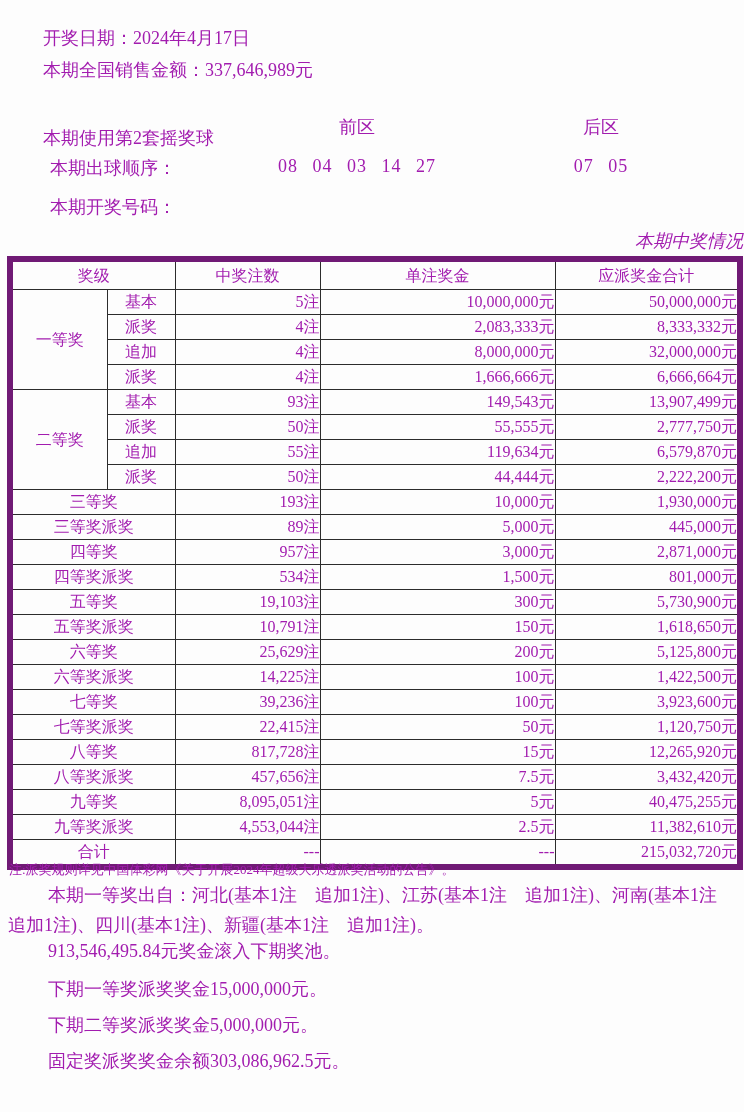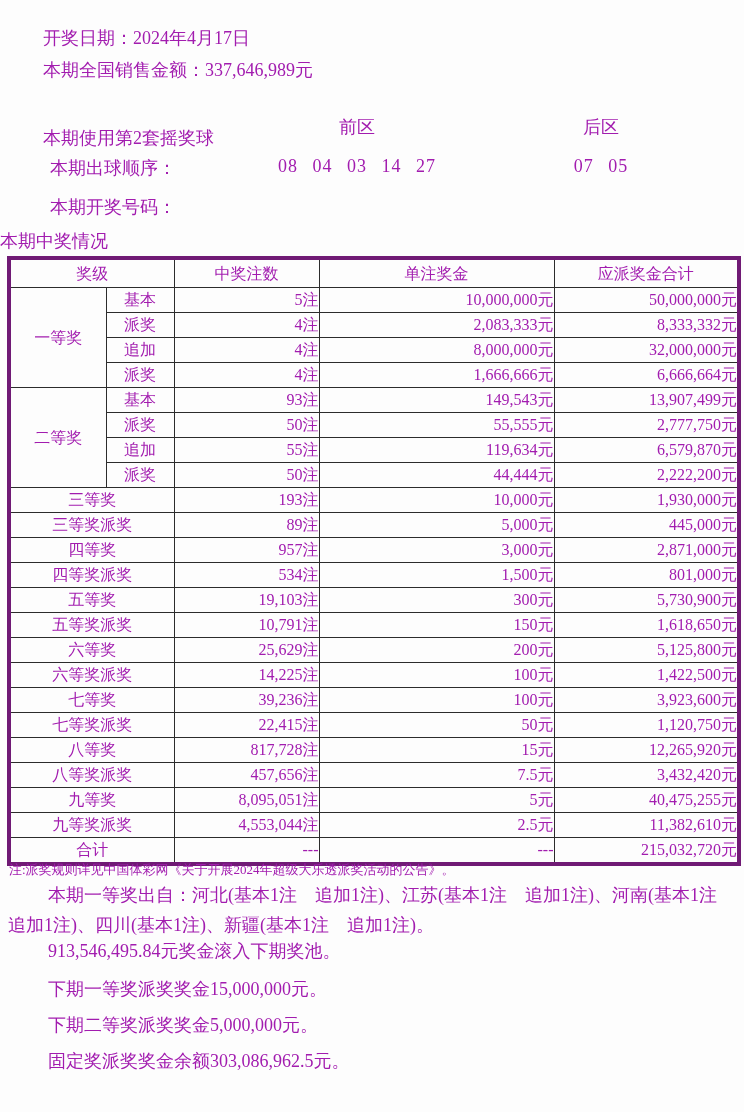--- a/index.html
+++ b/index.html
@@ -9,27 +9,27 @@
     background:#fdfdfd;
     color:#a21caf;
     font-family:"Liberation Serif","DejaVu Serif",serif;
     overflow:hidden;
   }
   .abs { position:absolute; }
   .topline { font-size:18px; white-space:nowrap; }
   .zone-label { font-size:18px; text-align:center; width:200px; }
   .row-label { font-size:18px; white-space:nowrap; }
   .nums { font-size:18px; text-align:center; width:200px; letter-spacing:1px; word-spacing:9px; white-space:nowrap; }
-  .table-title { font-size:18px; text-align:left; width:743px; }
+  .table-title { font-size:18px; text-align:right; width:743px;font-style:italic; }
 
   table.prize {
     border-collapse:collapse;
     table-layout:fixed;
     width:730px;
-    border:4px solid #701a75;
+    border:6px solid #701a75;
     font-size:16px;
   }
   table.prize th, table.prize td {
     border:1px solid #2c2c2c;
     padding:0;
     height:24px;
     line-height:24px;
     overflow:hidden;
     white-space:nowrap;
     font-weight:normal;

